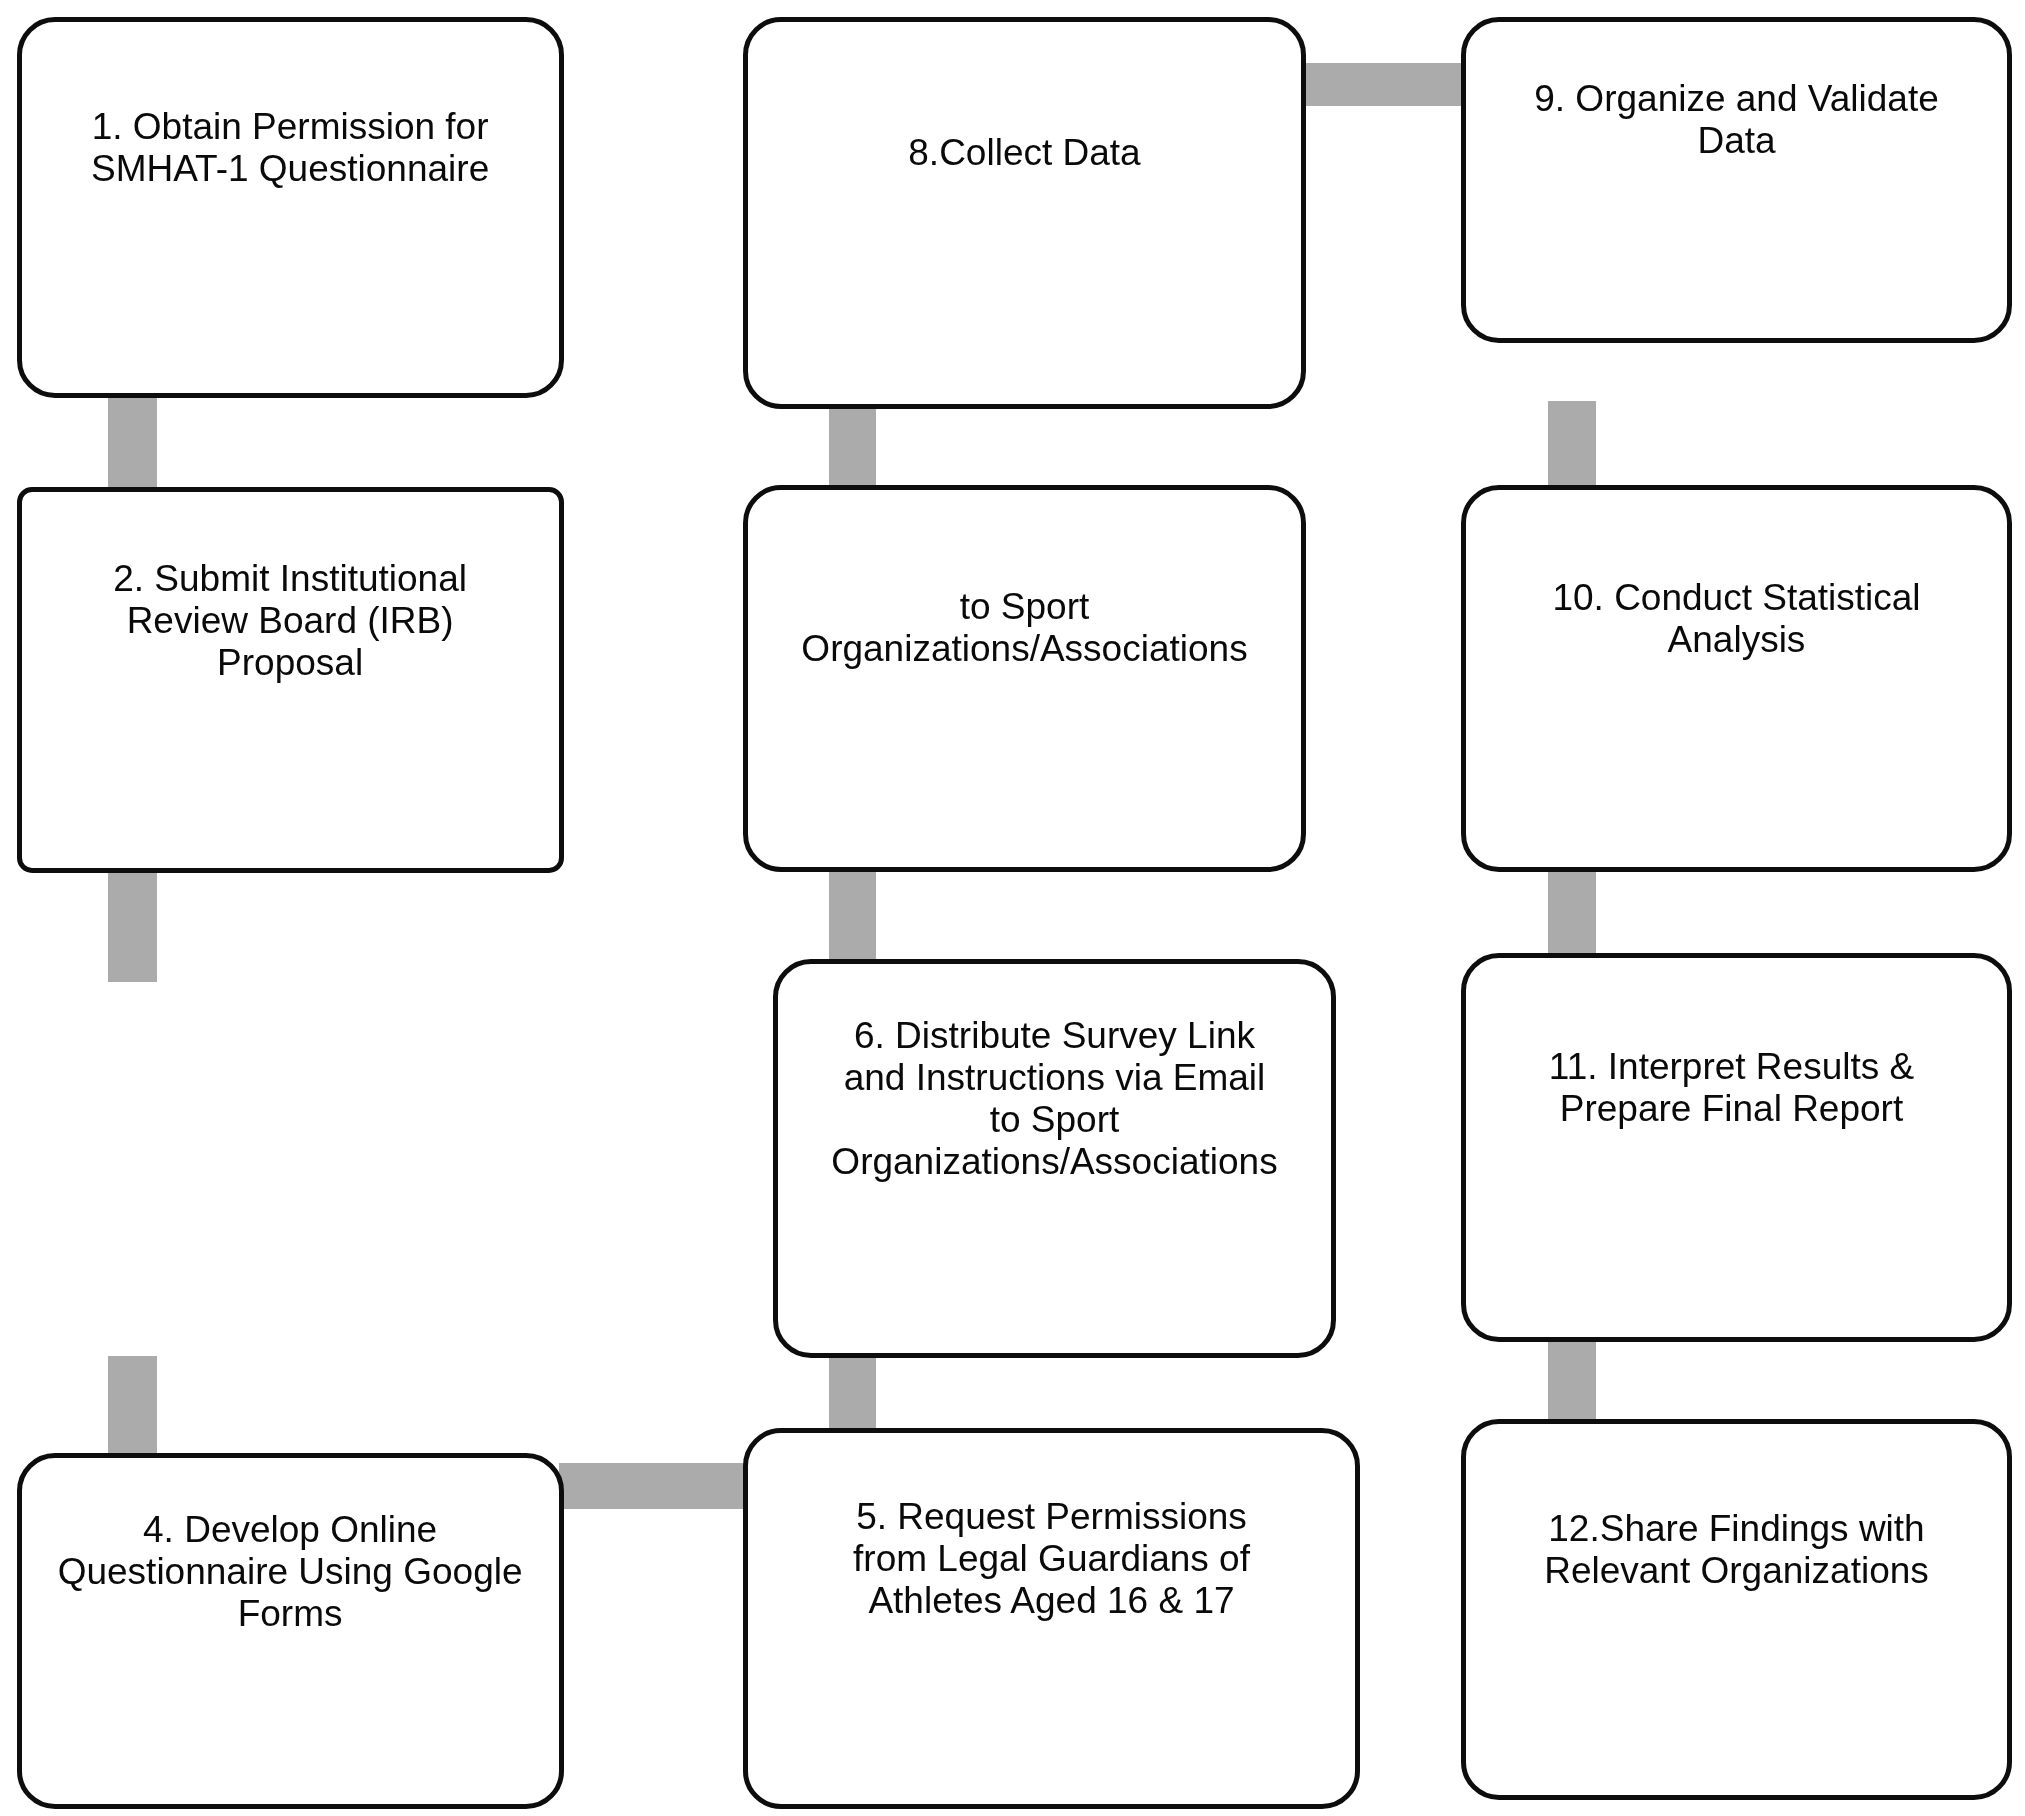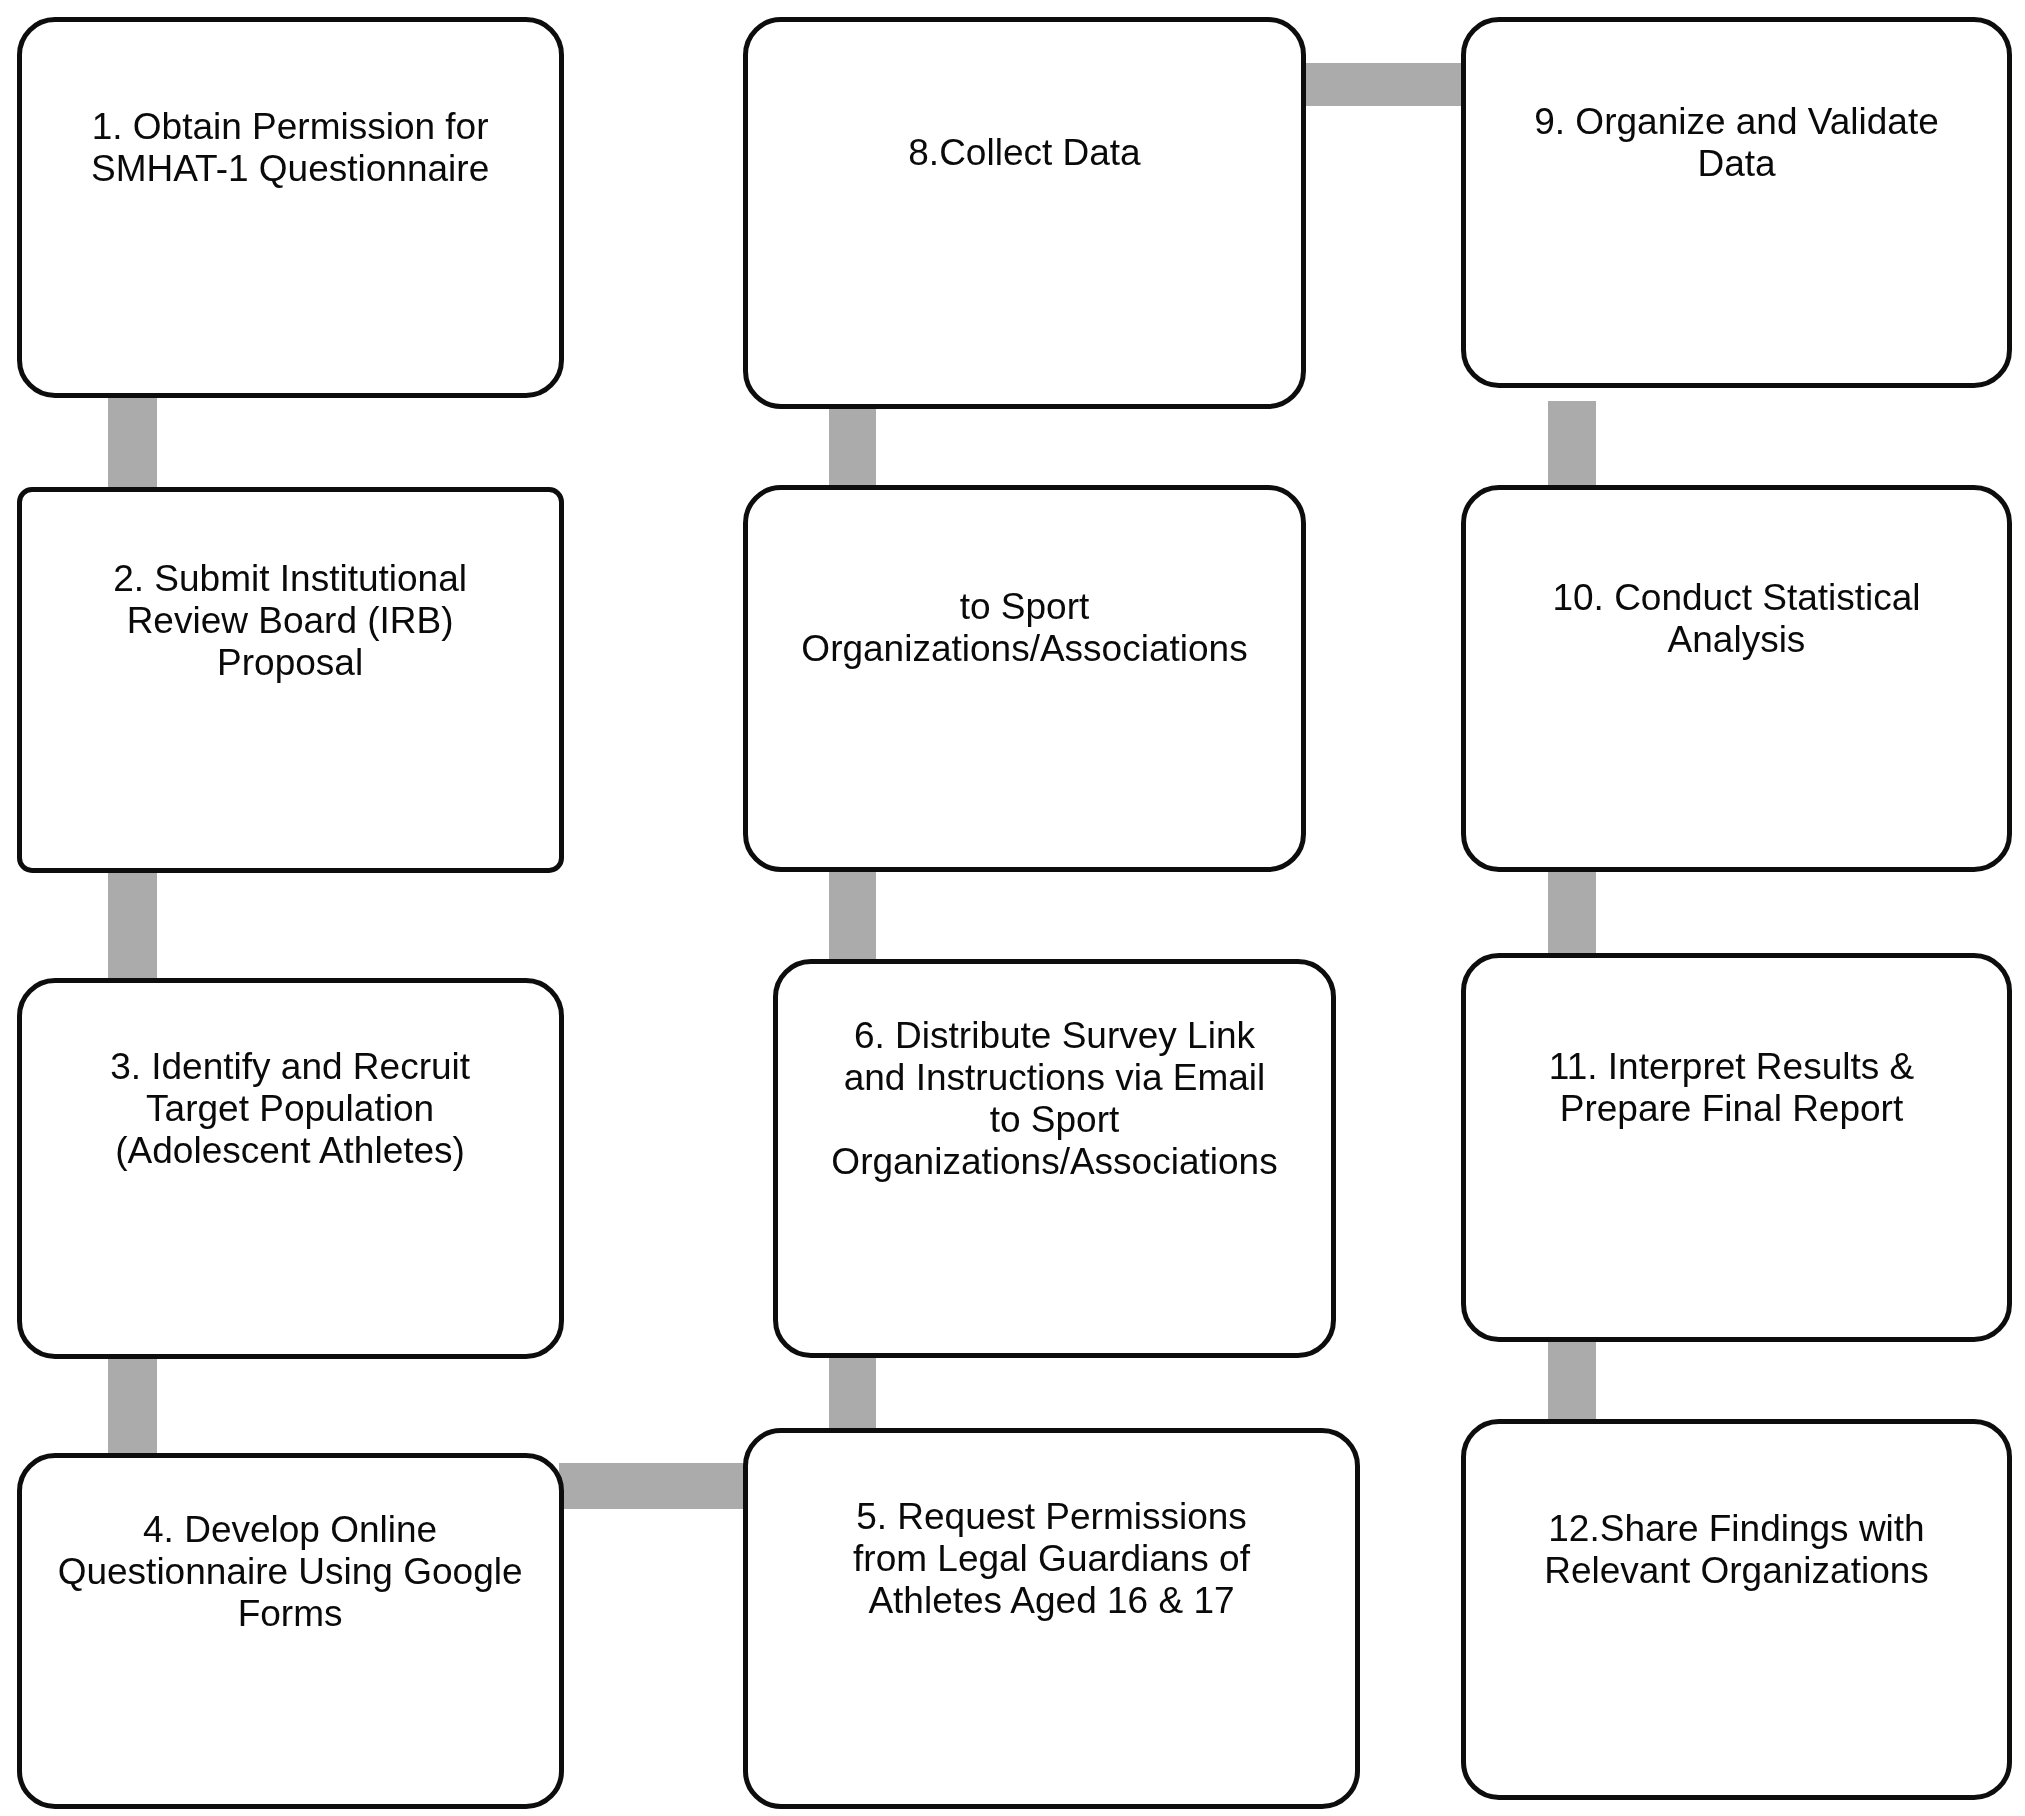--- a/index.html
+++ b/index.html
@@ -58,21 +58,21 @@
   }
   .node .para2{margin-top:17px;}
   .b1{left:16.6px;top:16.6px;width:547px;height:381px;}
   .b2{left:16.6px;top:487px;width:547px;height:386px;border-radius:15px;}
   .b3{left:16.6px;top:978px;width:547px;height:381px;}
   .b4{left:16.6px;top:1453px;width:547px;height:356px;}
   .b5{left:743px;top:1428px;width:617px;height:381px;}
   .b6{left:773px;top:959px;width:563px;height:399px;}
   .b7{left:743px;top:485px;width:563px;height:387px;}
   .b8{left:743px;top:16.6px;width:563px;height:392px;}
-  .b9{left:1461px;top:16.6px;width:551px;height:371px;}
+  .b9{left:1461px;top:16.6px;width:551px;height:326px;}
   .b10{left:1461px;top:485px;width:551px;height:387px;}
   .b11{left:1461px;top:953px;width:551px;height:389px;padding-left:6px;}
   .b12{left:1461px;top:1419px;width:551px;height:381px;}
 </style>
 </head>
 <body>
 
 <div class="canvas">
 
   <div class="conn vc1 cv12"></div>
@@ -88,25 +88,20 @@
   <div class="conn vc3 cv1112"></div>
 
   <div class="node b1">
     <p>1. Obtain Permission for
 SMHAT-1 Questionnaire</p>
   </div>
   <div class="node b2">
     <p>2. Submit Institutional
 Review Board (IRB)
 Proposal</p>
-  </div>
-  <div class="node b3">
-    <p>3. Identify and Recruit
-Target Population
-(Adolescent Athletes)</p>
   </div>
   <div class="node b4">
     <p>4. Develop Online
 Questionnaire Using Google
 Forms</p>
   </div>
 
   <div class="node b5">
     <p>5. Request Permissions
 from Legal Guardians of

